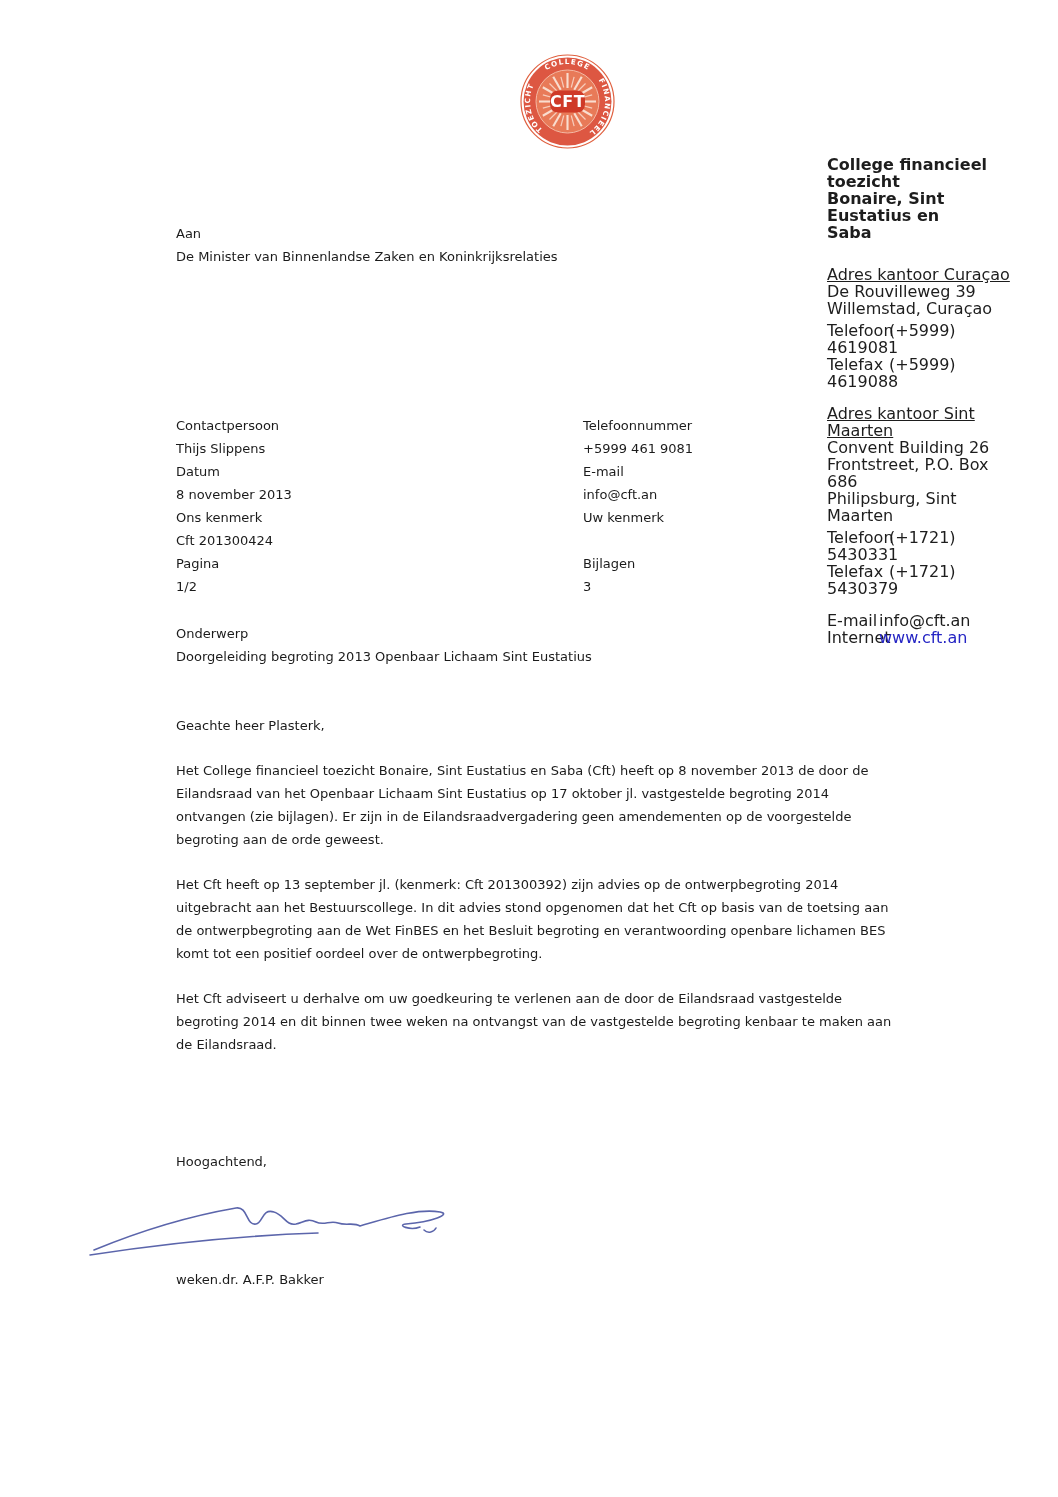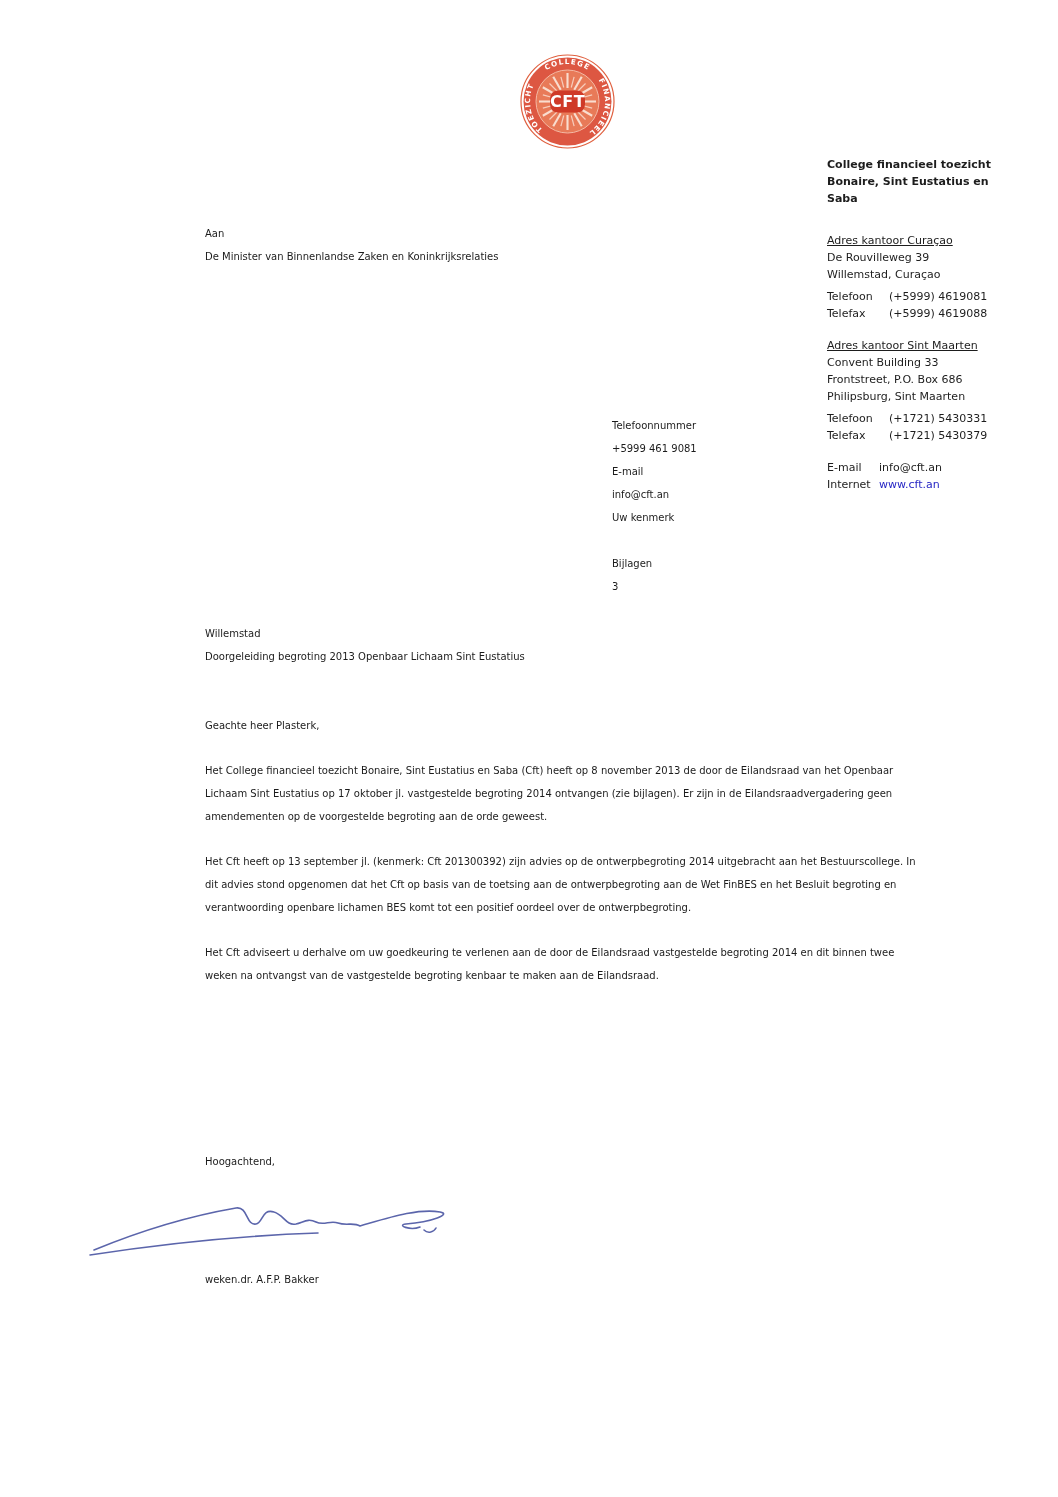--- a/index.html
+++ b/index.html
@@ -9,32 +9,32 @@
     background:#ffffff;
     font-family:"DejaVu Sans", sans-serif;
     color:#1b1b1b;
     overflow:hidden;
   }
   
   .logo { position:absolute; left:520px; top:54px; width:95px; height:95px; }
   
   .sidebar {
     position:absolute; left:827px; top:156px; width:186px;
-    font-size:11px; line-height:17px; color:#1d1d1d;
+    font-size:16px; line-height:17px; color:#1d1d1d;
   }
   .sb-org { font-weight:bold; margin-bottom:25px; }
   .sb-office { margin-bottom:15px; }
   .sb-heading { text-decoration:underline; }
   .sb-tel { margin-top:5px; }
   .sb-label { display:inline-block; width:62px; }
   .sb-contact { margin-top:12px; }
   .sb-clabel { display:inline-block; width:52px; }
   .sb-link { color:#2525c4; cursor:pointer; }
   
-  .main-text { font-size:10px; line-height:23px;margin-left:29px; }
+  .main-text { font-size:13px; line-height:23px; }
   .recipient { position:absolute; left:176px; top:222px; }
   .meta-left  { position:absolute; left:176px; top:414px; }
   .meta-right { position:absolute; left:583px; top:414px; }
   .meta-line { height:23px; }
   .subject { position:absolute; left:176px; top:622px; }
   .letter-body { position:absolute; left:176px; top:714px; width:724px; }
   .para { margin:22px 0 0 0; }
   .closing { position:absolute; left:176px; top:1150px;text-align:right; }
   .signature { position:absolute; left:88px; top:1196px; }
   .signer { position:absolute; left:176px; top:1268px; }
@@ -108,21 +108,21 @@
       <div class="sb-tel">
         <span class="sb-label">Telefoon</span><span>(+5999) 4619081</span>
       </div>
       <div>
         <span class="sb-label">Telefax</span><span>(+5999) 4619088</span>
       </div>
     </div>
 
     <div class="sb-office">
       <div class="sb-heading">Adres kantoor Sint Maarten</div>
-      <div>Convent Building 33</div>
+      <div>Convent Building 26</div>
       <div>Frontstreet, P.O. Box 686</div>
       <div>Philipsburg, Sint Maarten</div>
       <div class="sb-tel">
         <span class="sb-label">Telefoon</span><span>(+1721) 5430331</span>
       </div>
       <div>
         <span class="sb-label">Telefax</span><span>(+1721) 5430379</span>
       </div>
     </div>
 
@@ -134,34 +134,44 @@
         <span class="sb-clabel">Internet</span><a class="sb-link">www.cft.an</a>
       </div>
     </div>
   </div>
 
   <div class="recipient main-text">
     <div>Aan</div>
     <div>De Minister van Binnenlandse Zaken en Koninkrijksrelaties</div>
   </div>
 
+  <div class="meta-left main-text">
+    <div class="meta-line">Contactpersoon</div>
+    <div class="meta-line">Thijs Slippens</div>
+    <div class="meta-line">Datum</div>
+    <div class="meta-line">8 november 2013</div>
+    <div class="meta-line">Ons kenmerk</div>
+    <div class="meta-line">Cft 201300424</div>
+    <div class="meta-line">Pagina</div>
+    <div class="meta-line">1/2</div>
+  </div>
 
   <div class="meta-right main-text">
     <div class="meta-line">Telefoonnummer</div>
     <div class="meta-line">+5999 461 9081</div>
     <div class="meta-line">E-mail</div>
     <div class="meta-line">info@cft.an</div>
     <div class="meta-line">Uw kenmerk</div>
     <div class="meta-line"></div>
     <div class="meta-line">Bijlagen</div>
     <div class="meta-line">3</div>
   </div>
 
   <div class="subject main-text">
-    <div>Willemstad</div>
+    <div>Onderwerp</div>
     <div>Doorgeleiding begroting 2013 Openbaar Lichaam Sint Eustatius</div>
   </div>
 
   <div class="letter-body main-text">
     <div>Geachte heer Plasterk,</div>
     <p class="para">Het College financieel toezicht Bonaire, Sint Eustatius en Saba (Cft) heeft op 8 november 2013 de door de Eilandsraad van het Openbaar Lichaam Sint Eustatius op 17 oktober jl. vastgestelde begroting 2014 ontvangen (zie bijlagen). Er zijn in de Eilandsraadvergadering geen amendementen op de voorgestelde begroting aan de orde geweest.</p>
     <p class="para">Het Cft heeft op 13 september jl. (kenmerk: Cft 201300392) zijn advies op de ontwerpbegroting 2014 uitgebracht aan het Bestuurscollege. In dit advies stond opgenomen dat het Cft op basis van de toetsing aan de ontwerpbegroting aan de Wet FinBES en het Besluit begroting en verantwoording openbare lichamen BES komt tot een positief oordeel over de ontwerpbegroting.</p>
     <p class="para">Het Cft adviseert u derhalve om uw goedkeuring te verlenen aan de door de Eilandsraad vastgestelde begroting 2014 en dit binnen twee weken na ontvangst van de vastgestelde begroting kenbaar te maken aan de Eilandsraad.</p>
   </div>
 

